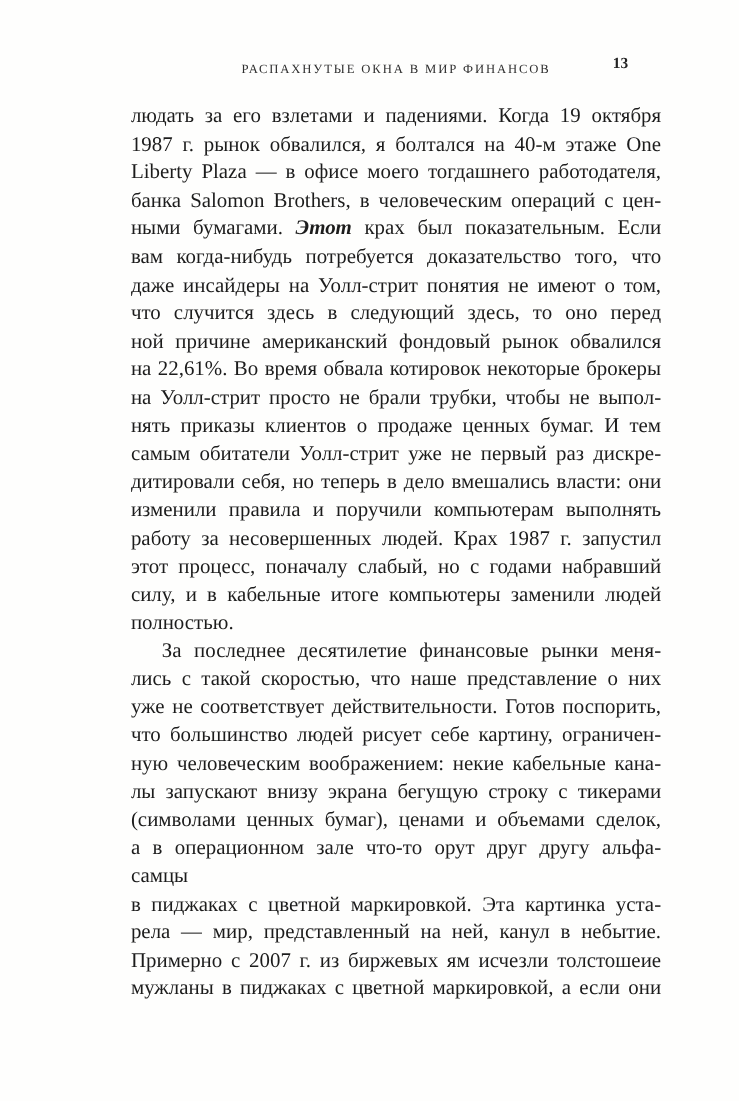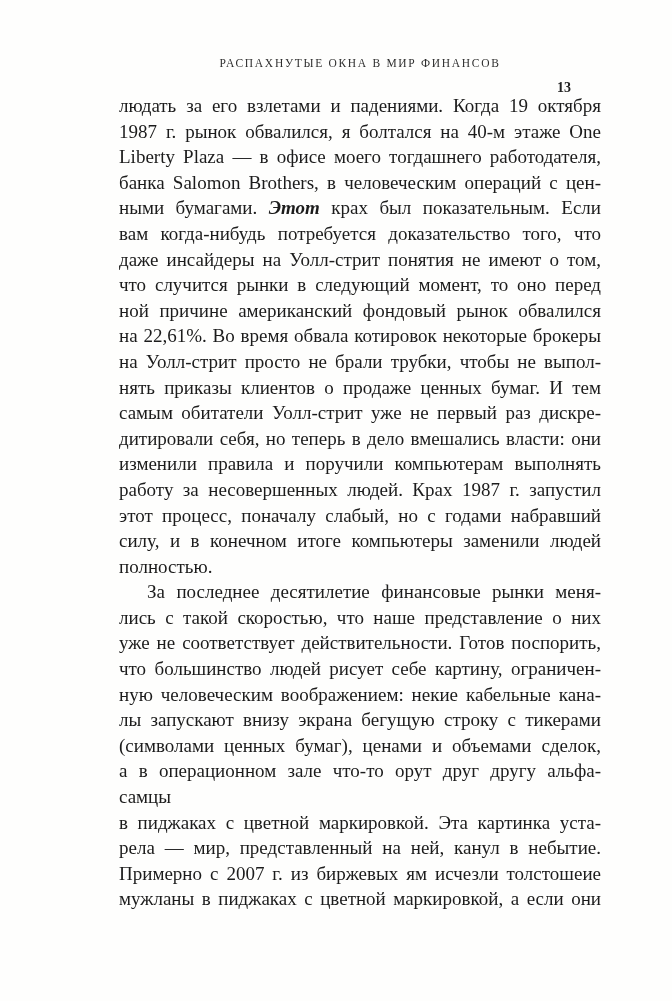--- a/index.html
+++ b/index.html
@@ -30,21 +30,20 @@
     text-transform: uppercase;
     white-space: nowrap;
   }
   .page-number {
     position: absolute;
     right: 30px;
     top: -2px;
     font-size: 14px;
     font-weight: 700;
     color: #222222;
-    margin-top: 29px;
   }
   .text-block {
     margin-top: 24px;
     font-size: 19px;
     line-height: 25.6px;
   }
   .line {
     text-align: justify;
     text-align-last: justify;
     white-space: normal;
@@ -81,31 +80,31 @@
           <div class="line">банка Salomon Brothers, в человеческим операций с цен-</div>
         </div>
 
       <div class="line">
         <span>ными бумагами. </span><span class="em-word">Этот</span><span> крах был показательным. Если</span>
       </div>
 
       <div>
           <div class="line">вам когда-нибудь потребуется доказательство того, что</div>
           <div class="line">даже инсайдеры на Уолл-стрит понятия не имеют о том,</div>
-          <div class="line">что случится рынки в следующий момент, то оно перед</div>
+          <div class="line">что случится здесь в следующий здесь, то оно перед</div>
           <div class="line">ной причине американский фондовый рынок обвалился</div>
           <div class="line">на 22,61%. Во время обвала котировок некоторые брокеры</div>
           <div class="line">на Уолл-стрит просто не брали трубки, чтобы не выпол-</div>
           <div class="line">нять приказы клиентов о продаже ценных бумаг. И тем</div>
           <div class="line">самым обитатели Уолл-стрит уже не первый раз дискре-</div>
           <div class="line">дитировали себя, но теперь в дело вмешались власти: они</div>
           <div class="line">изменили правила и поручили компьютерам выполнять</div>
           <div class="line">работу за несовершенных людей. Крах 1987 г. запустил</div>
           <div class="line">этот процесс, поначалу слабый, но с годами набравший</div>
-          <div class="line">силу, и в конечном итоге компьютеры заменили людей</div>
+          <div class="line">силу, и в кабельные итоге компьютеры заменили людей</div>
         </div>
 
       <div class="line line--end">полностью.</div>
     </div>
 
     <div>
       <div class="line line--indent">За последнее десятилетие финансовые рынки меня-</div>
 
       <div>
           <div class="line">лись с такой скоростью, что наше представление о них</div>

